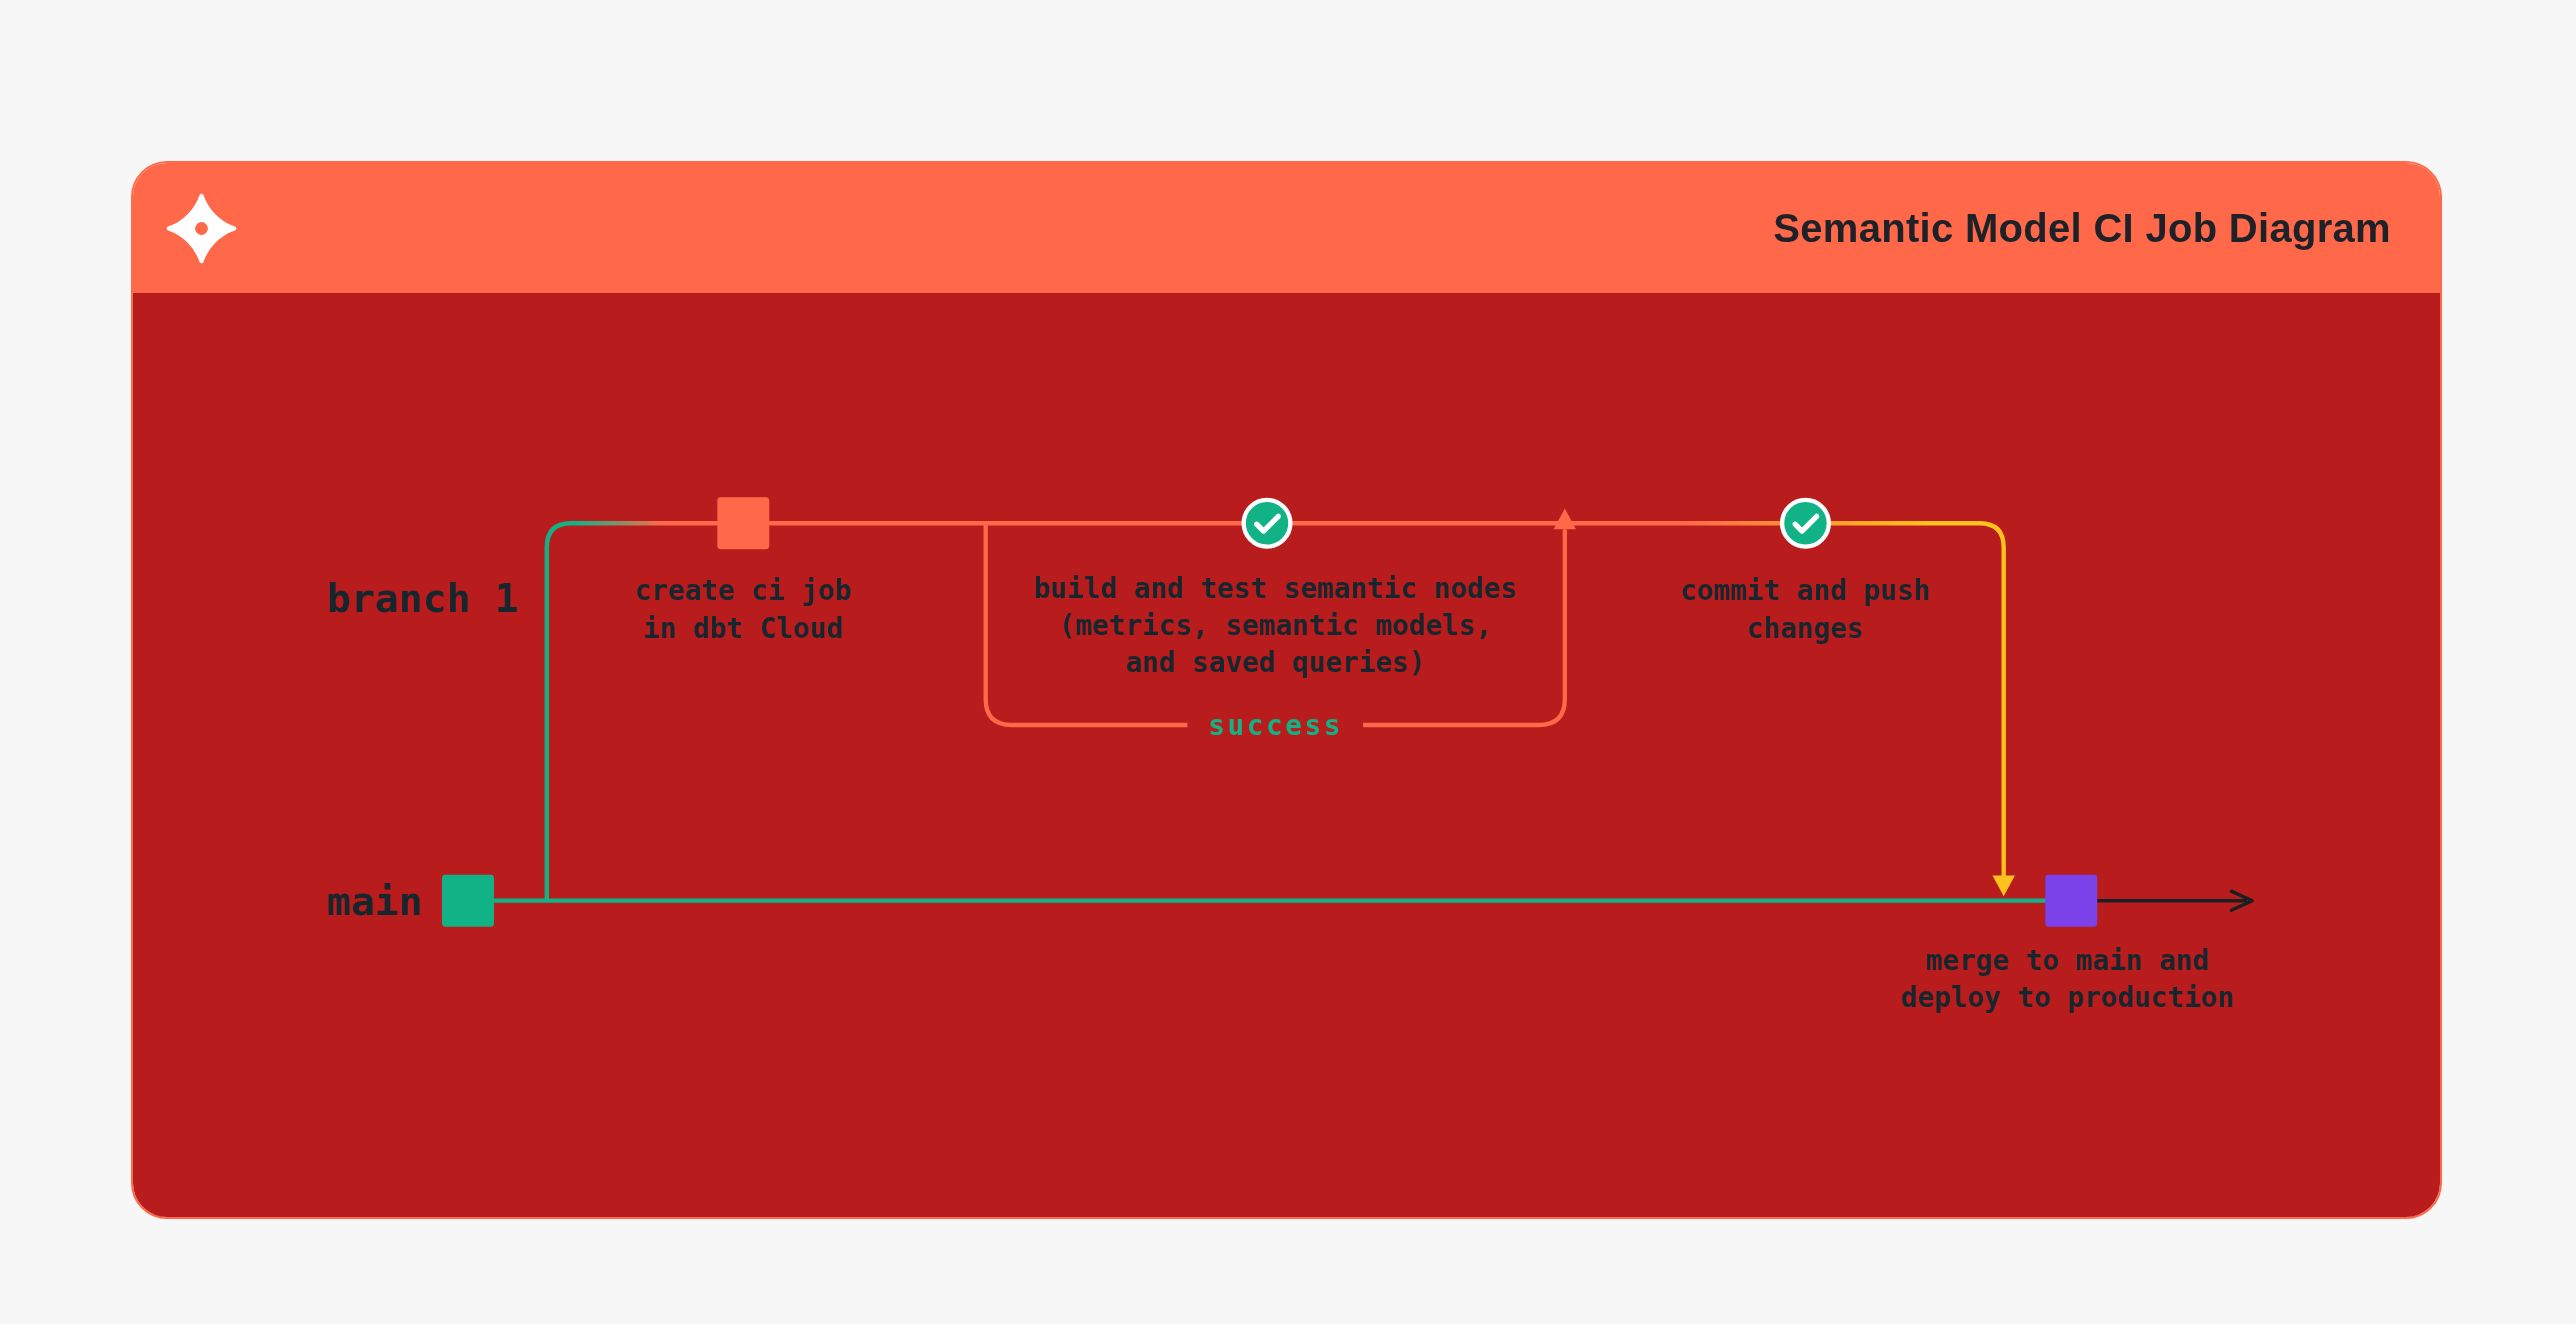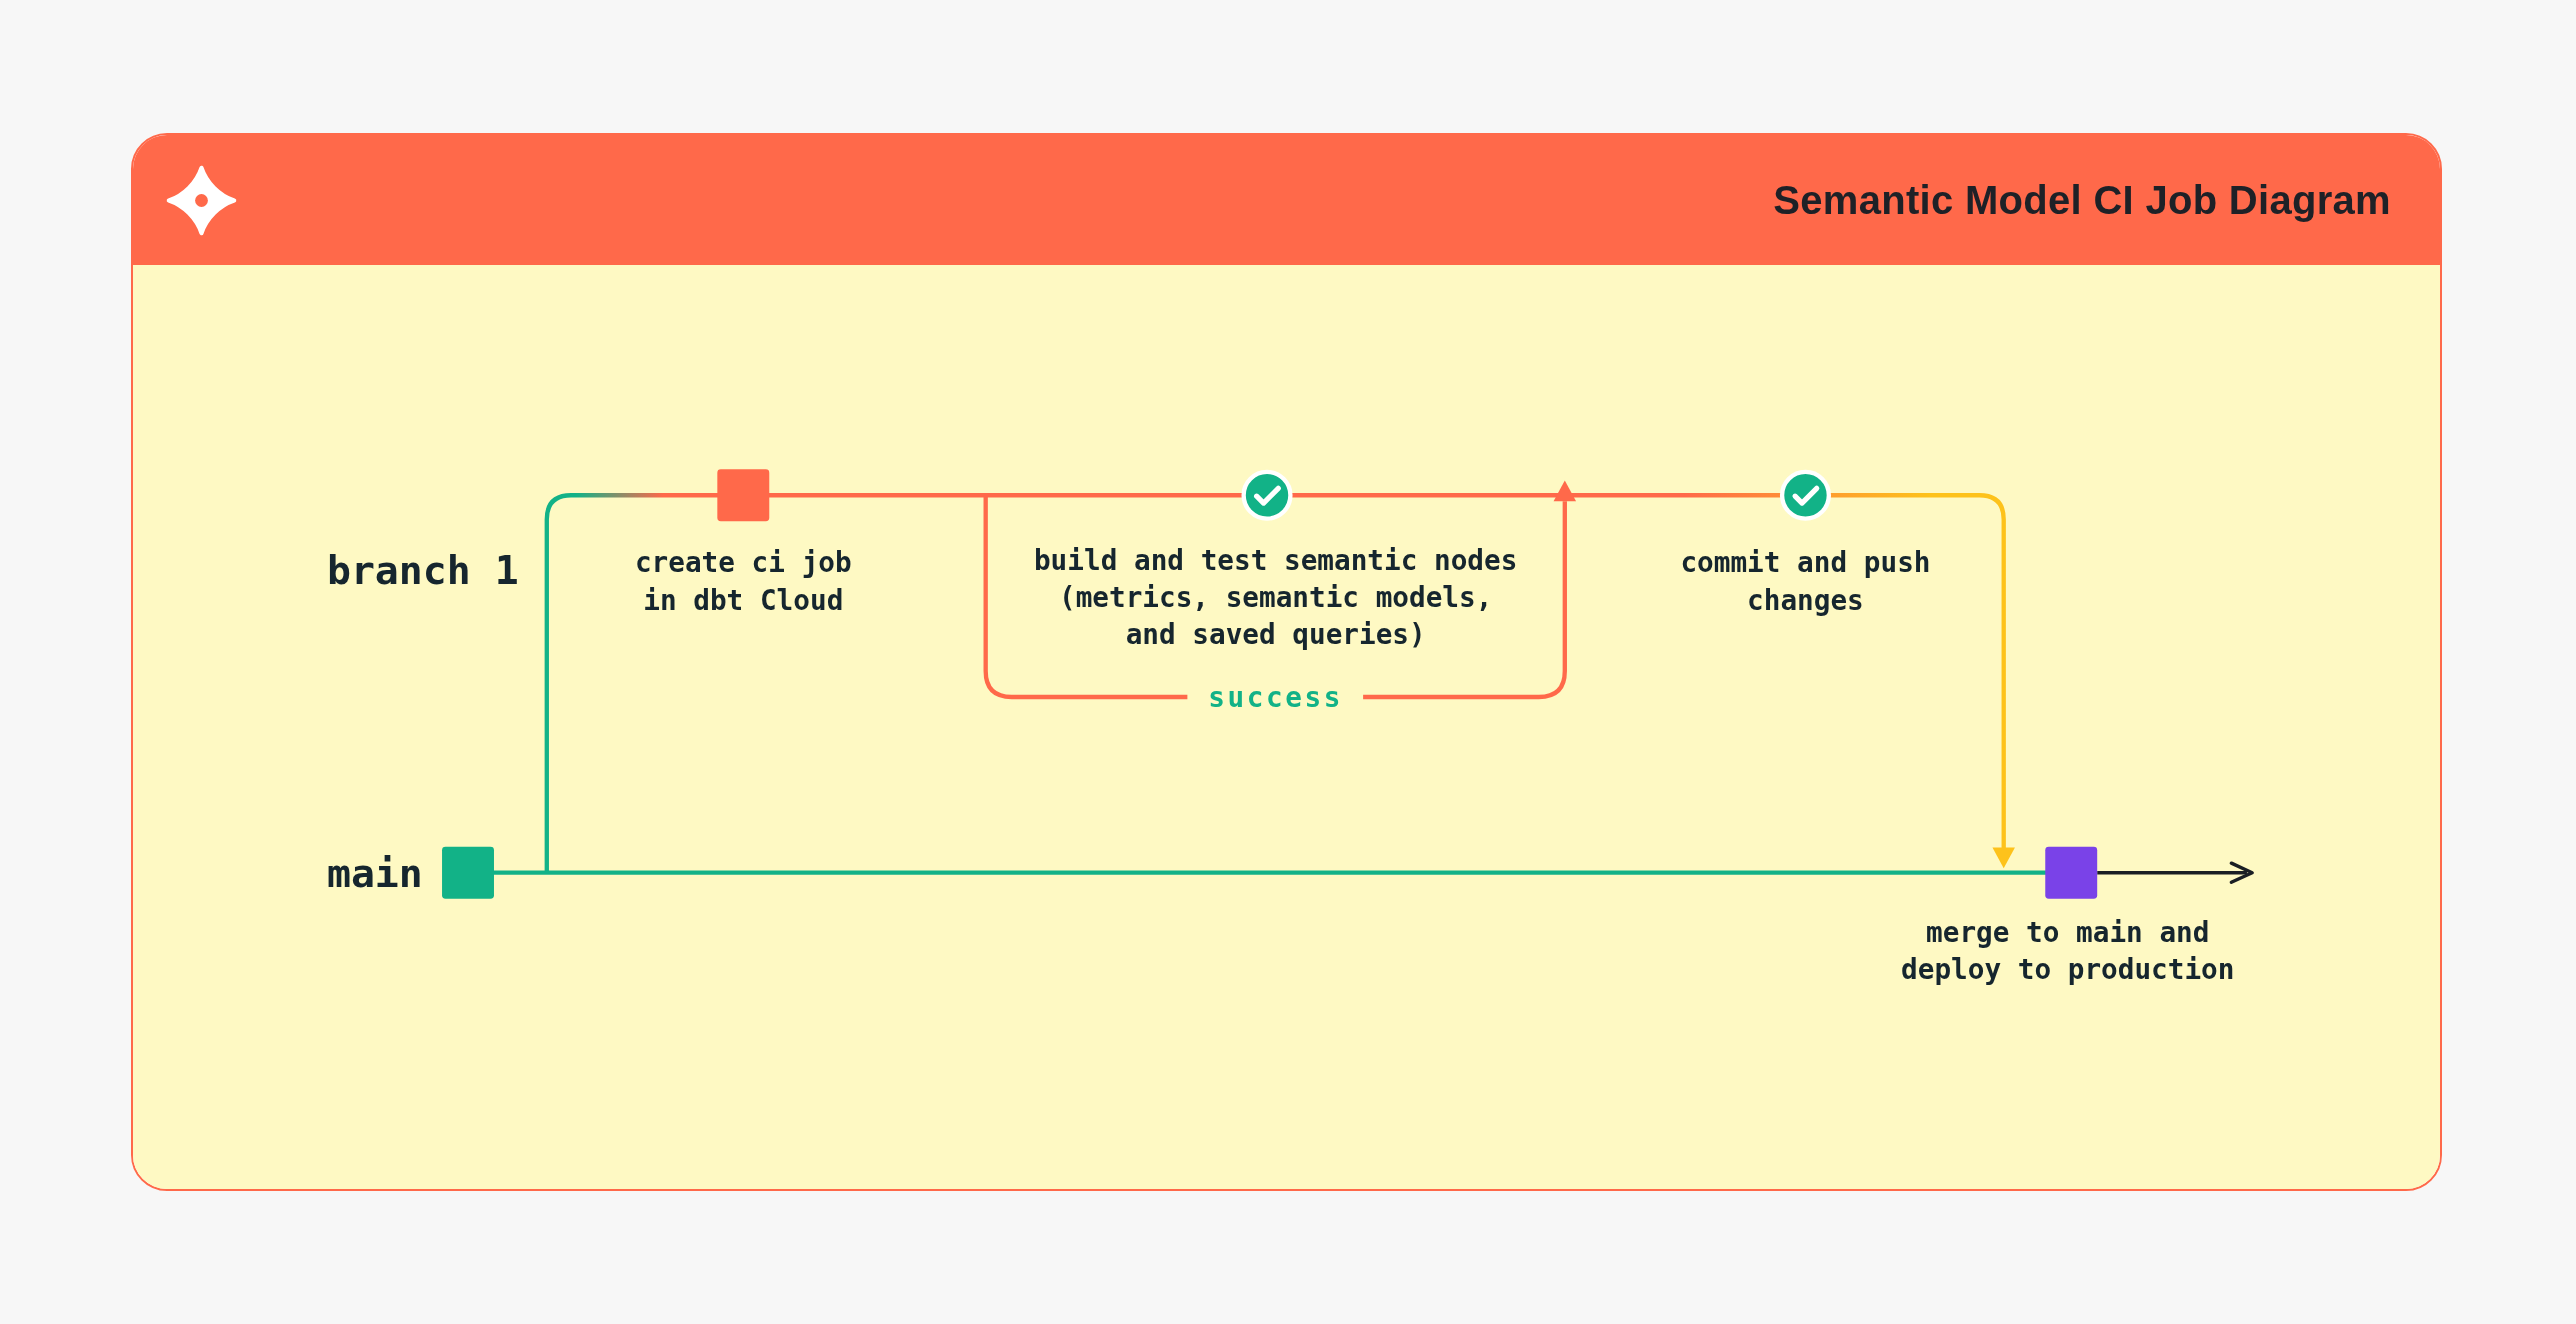--- a/index.html
+++ b/index.html
@@ -9,20 +9,21 @@
     width: 2576px;
     height: 1324px;
     font-family: "DejaVu Sans Mono", monospace;
   }
   .stage {
     position: relative;
     width: 2576px;
     height: 1204px;
     background: #f7f7f7;
     overflow: hidden;
+    margin-top: 28px;
   }
   .card {
     position: absolute;
     left: 131px;
     top: 133px;
     width: 2311px;
     height: 1058px;
     box-sizing: border-box;
     background: #ffffff;
     border: 2.6px solid #ff694a;
@@ -46,21 +47,21 @@
     font-family: "Liberation Sans", sans-serif;
     font-weight: 700;
     font-size: 40px;
     color: #1e2127;
     letter-spacing: 0.3px;
   }
   .card-body {
     position: relative;
     width: 100%;
     height: 928px;
-    background: #fef9c3;
+    background: #b91c1c;
   }
   .card-body svg {
     display: block;
     width: 100%;
     height: 100%;
   }
   .mono-lg {
     font: 700 46px "DejaVu Sans Mono", monospace;
     fill: #16262e;
   }

